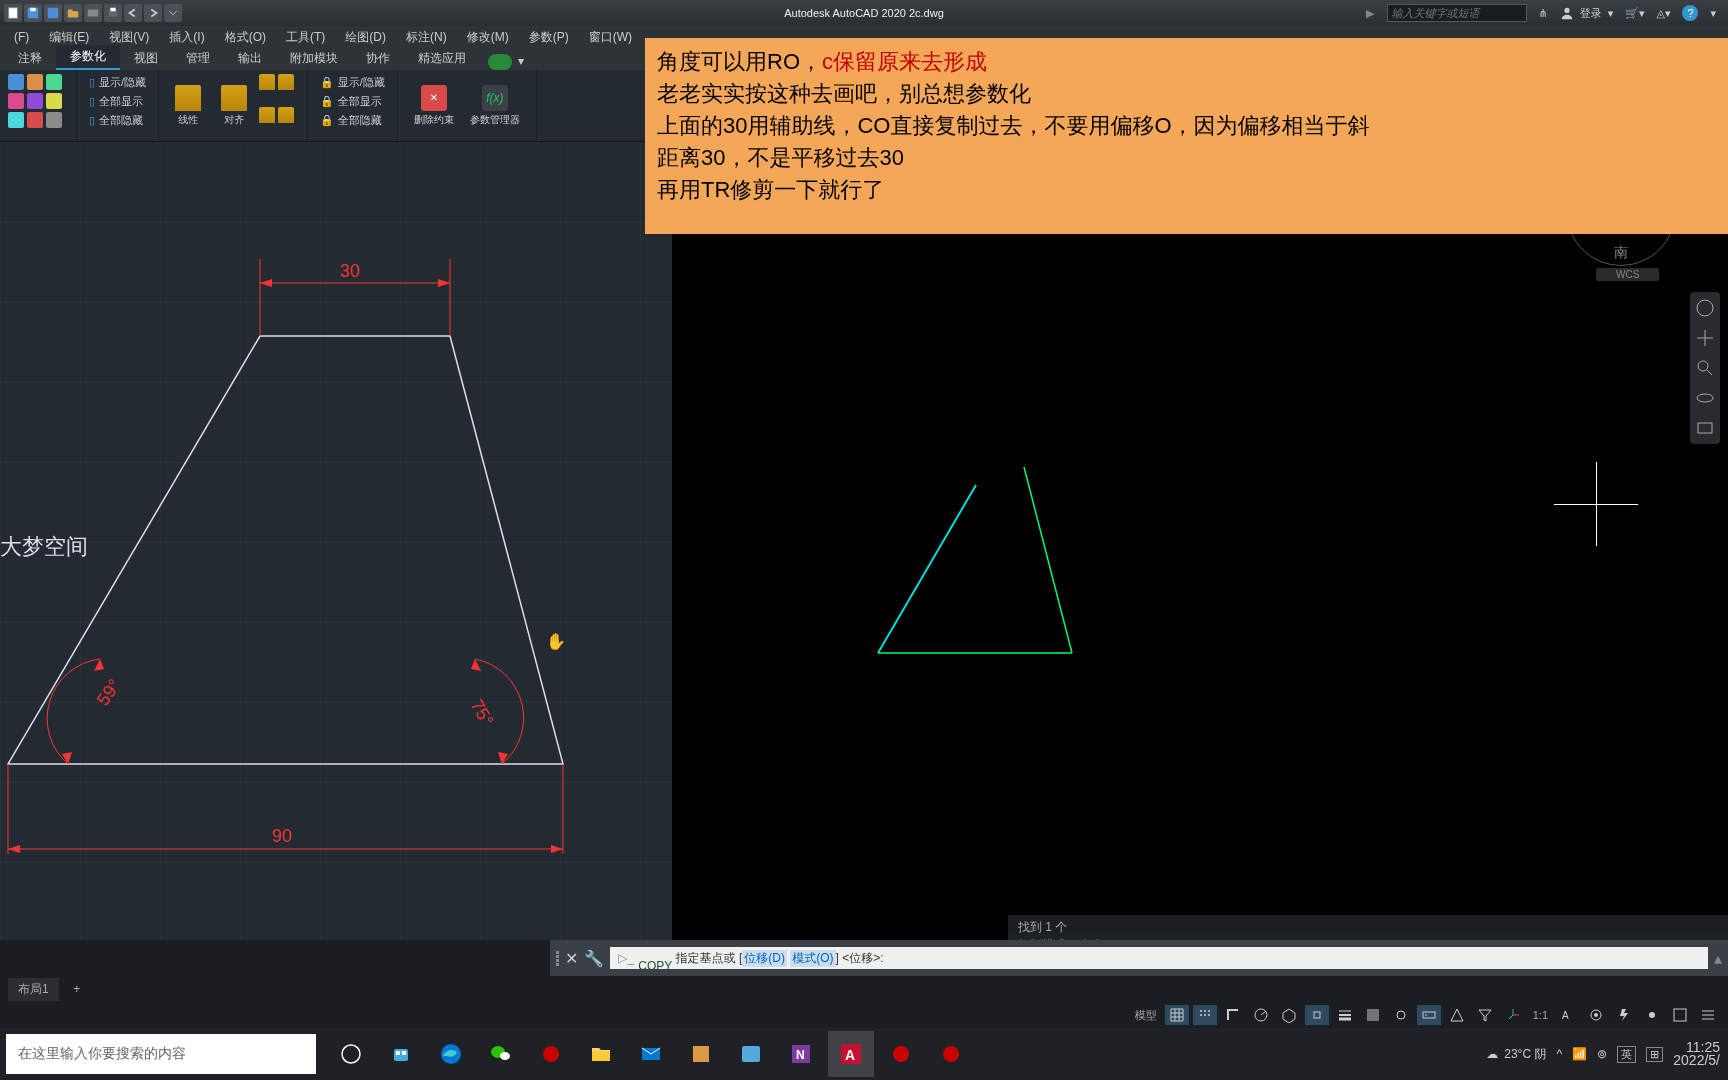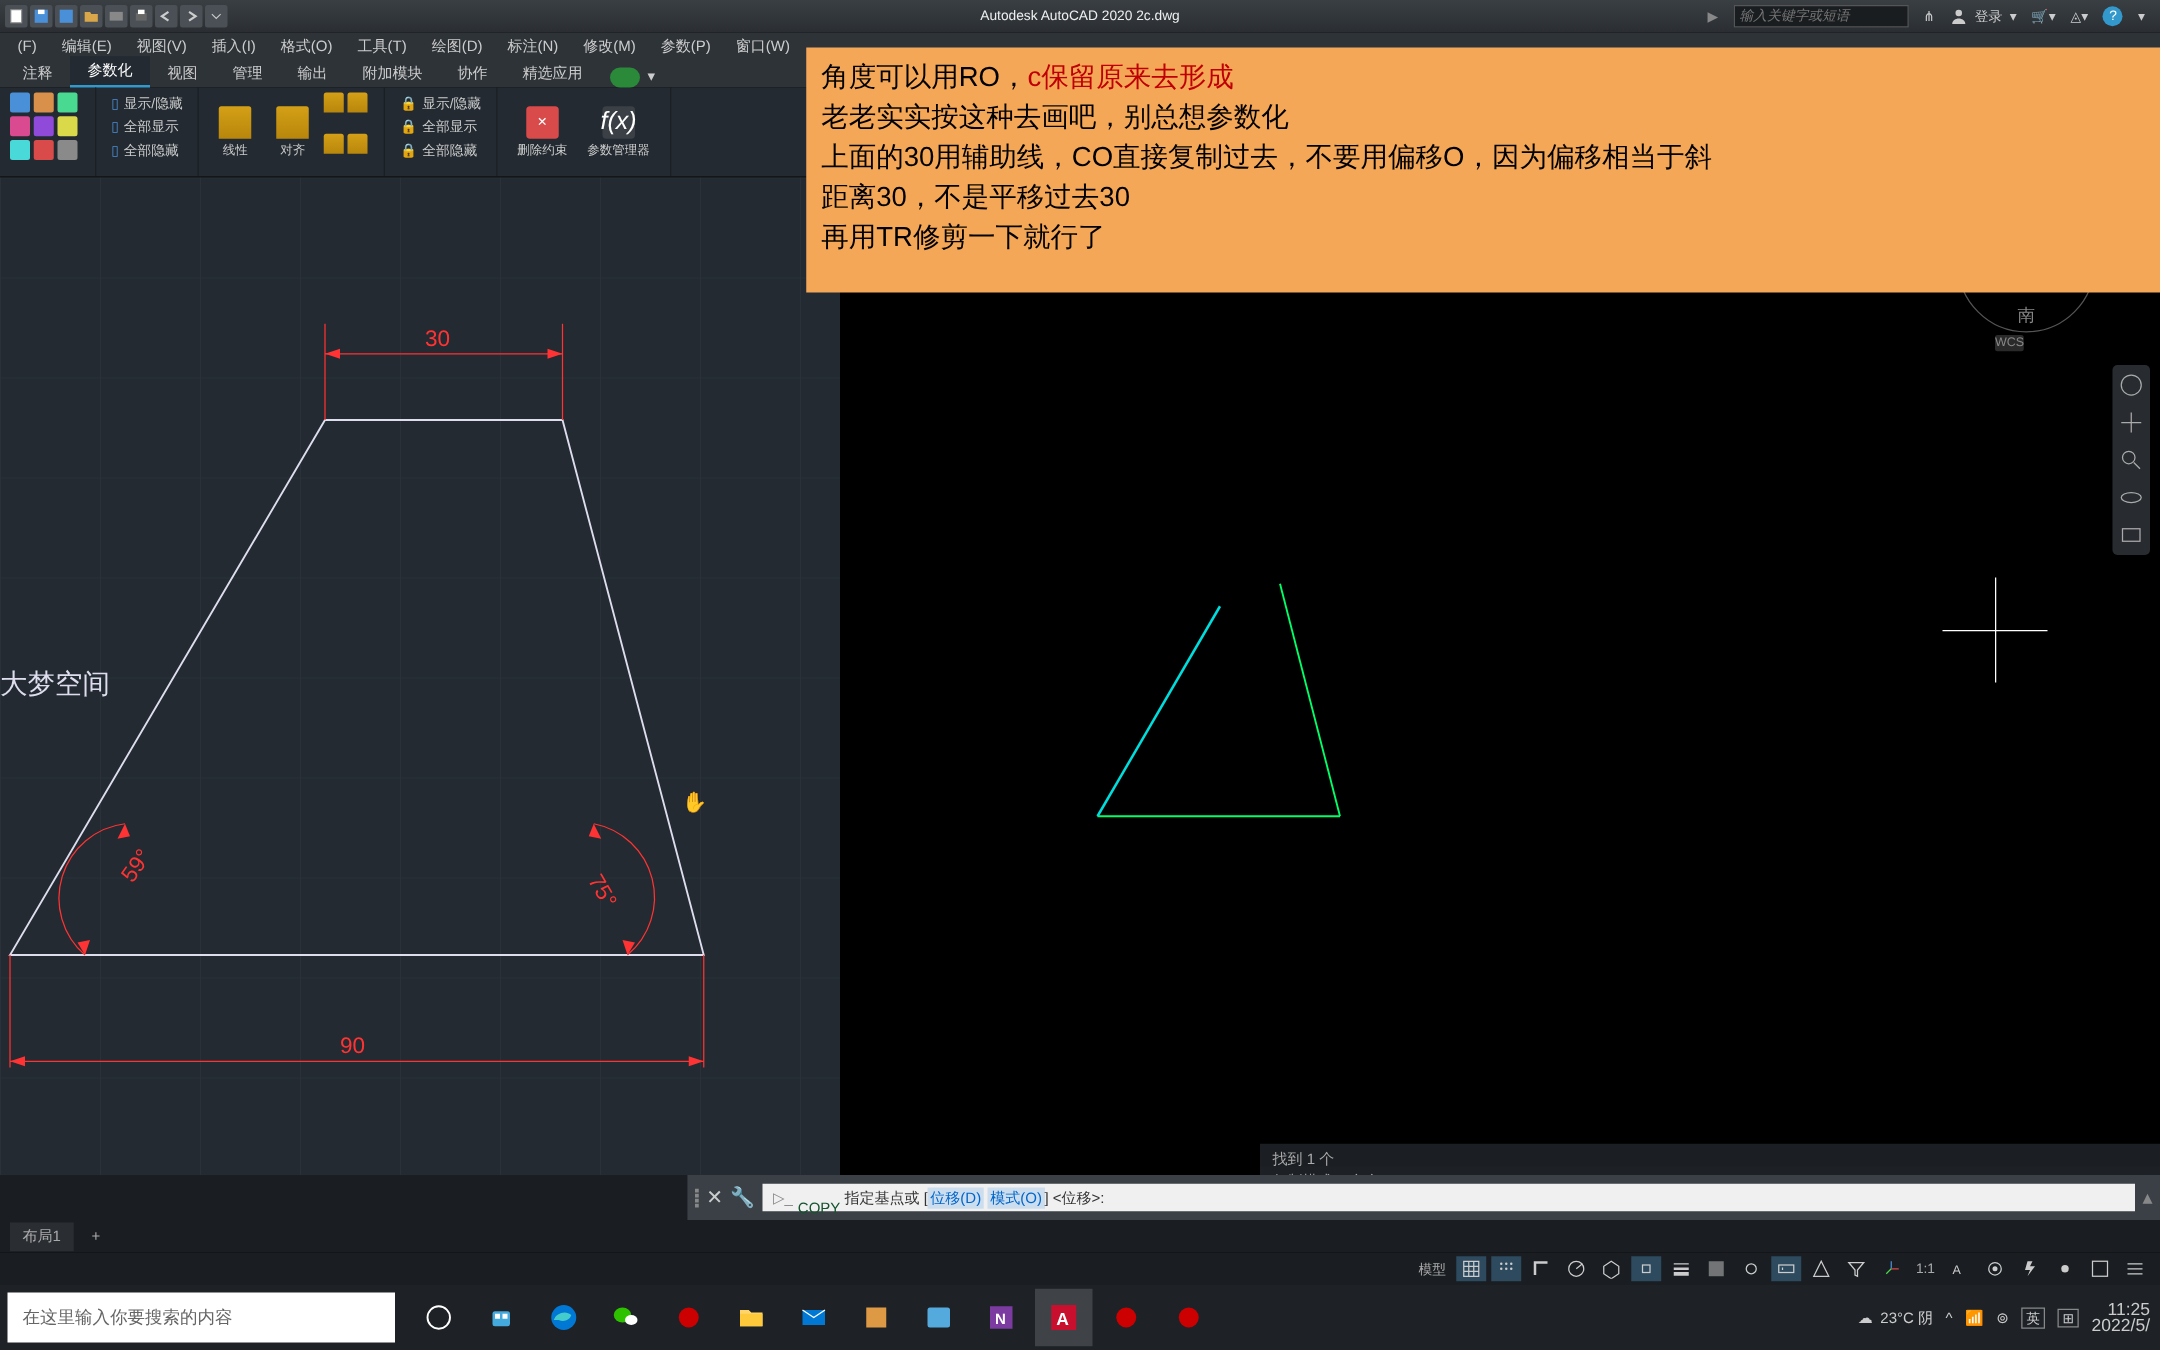--- a/index.html
+++ b/index.html
@@ -52,21 +52,21 @@
     
     
     .note-box { position: absolute; left: 645px; top: 38px; right: 0; height: 196px; background: #f5a758; color: #000; font-size: 22px; padding: 8px 12px; line-height: 32px; z-index: 20; }
     .note-red { color: #c00000; }
     
     
     .viewcube { position: absolute; right: 52px; top: 14px; width: 110px; height: 110px; }
     .viewcube-ring { position: absolute; inset: 0; border: 1px solid #555; border-radius: 50%; }
     .viewcube-face { position: absolute; left: 42px; top: 34px; width: 26px; height: 26px; background: #d0d0d0; display: flex; align-items: center; justify-content: center; font-size: 12px; color: #333; }
     .vc-dir { position: absolute; color: #888; font-size: 14px; }
-    .wcs-label { position: absolute; top: 112px; left: 30px; background: rgba(60,60,60,.7); color: #888; font-size: 10px; padding: 1px 0; border-radius: 2px; }
+    .wcs-label { position: absolute; top: 112px; left: 30px; background: rgba(60,60,60,.7); color: #888; font-size: 10px; padding: 1px 20px; border-radius: 2px; }
     .nav-bar { position: absolute; right: 8px; top: 150px; width: 30px; background: rgba(50,55,60,.8); border-radius: 4px; padding: 6px 0; display: flex; flex-direction: column; align-items: center; gap: 10px; }
     .nav-btn { width: 20px; height: 20px; cursor: pointer; }
     
     
     .crosshair-h { position: absolute; left: 882px; top: 362px; width: 84px; height: 1px; background: #fff; }
     .crosshair-v { position: absolute; left: 924px; top: 320px; width: 1px; height: 84px; background: #fff; }
     
     
     .cmd-history { position: absolute; right: 0; bottom: 140px; background: rgba(30,33,38,.9); color: #aaa; font-size: 12px; padding: 4px 10px; text-align: right; width: 720px; }
     .cmd-bar { position: absolute; left: 0; right: 0; bottom: 104px; height: 36px; display: flex; }
@@ -267,21 +267,21 @@
     </div>
   </div>
   <div class="ribbon-group" style="flex-direction:row">
     <div class="rg-big">
       <div class="rg-big-icon" style="background:#d94a4a;position:relative">
           <span style="position:absolute;inset:0;display:flex;align-items:center;justify-content:center;color:#fff">✕</span>
         </div>
       <span>删除约束</span>
     </div>
     <div class="rg-big">
-      <div class="rg-big-icon" style="background:#3a4046;display:flex;align-items:center;justify-content:center;color:#ffffff;font-style:italic;font-size:20px">f(x)</div>
+      <div class="rg-big-icon" style="background:#3a4046;display:flex;align-items:center;justify-content:center;color:#22c55e;font-style:italic;font-size:12px">f(x)</div>
       <span>参数管理器</span>
     </div>
   </div>
 </div>
 
 <div class="note-box">
   <div><span>角度可以用RO，</span><span class="note-red">c保留原来去形成</span></div>
   <div>老老实实按这种去画吧，别总想参数化</div>
   <div>上面的30用辅助线，CO直接复制过去，不要用偏移O，因为偏移相当于斜</div>
   <div>距离30，不是平移过去30</div>

